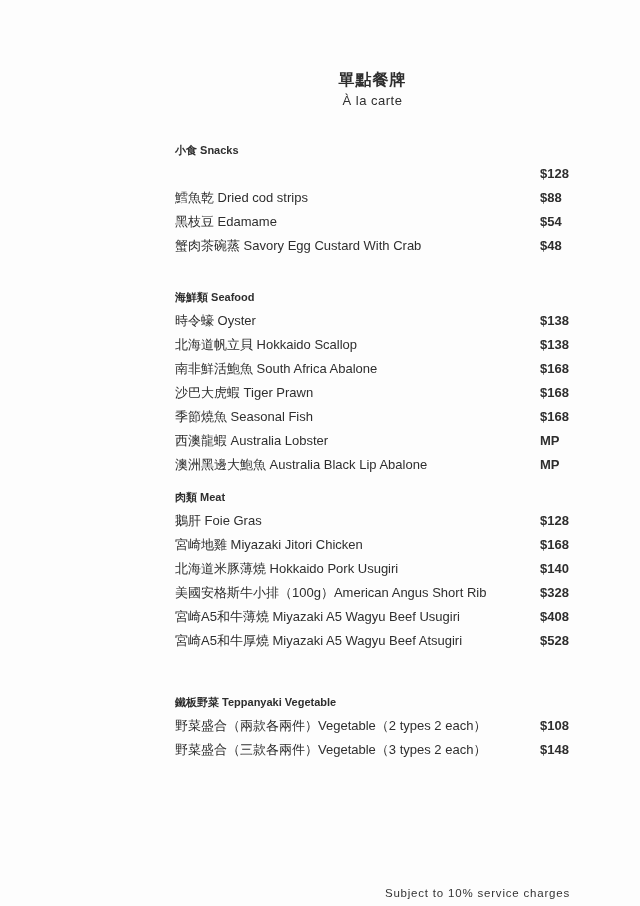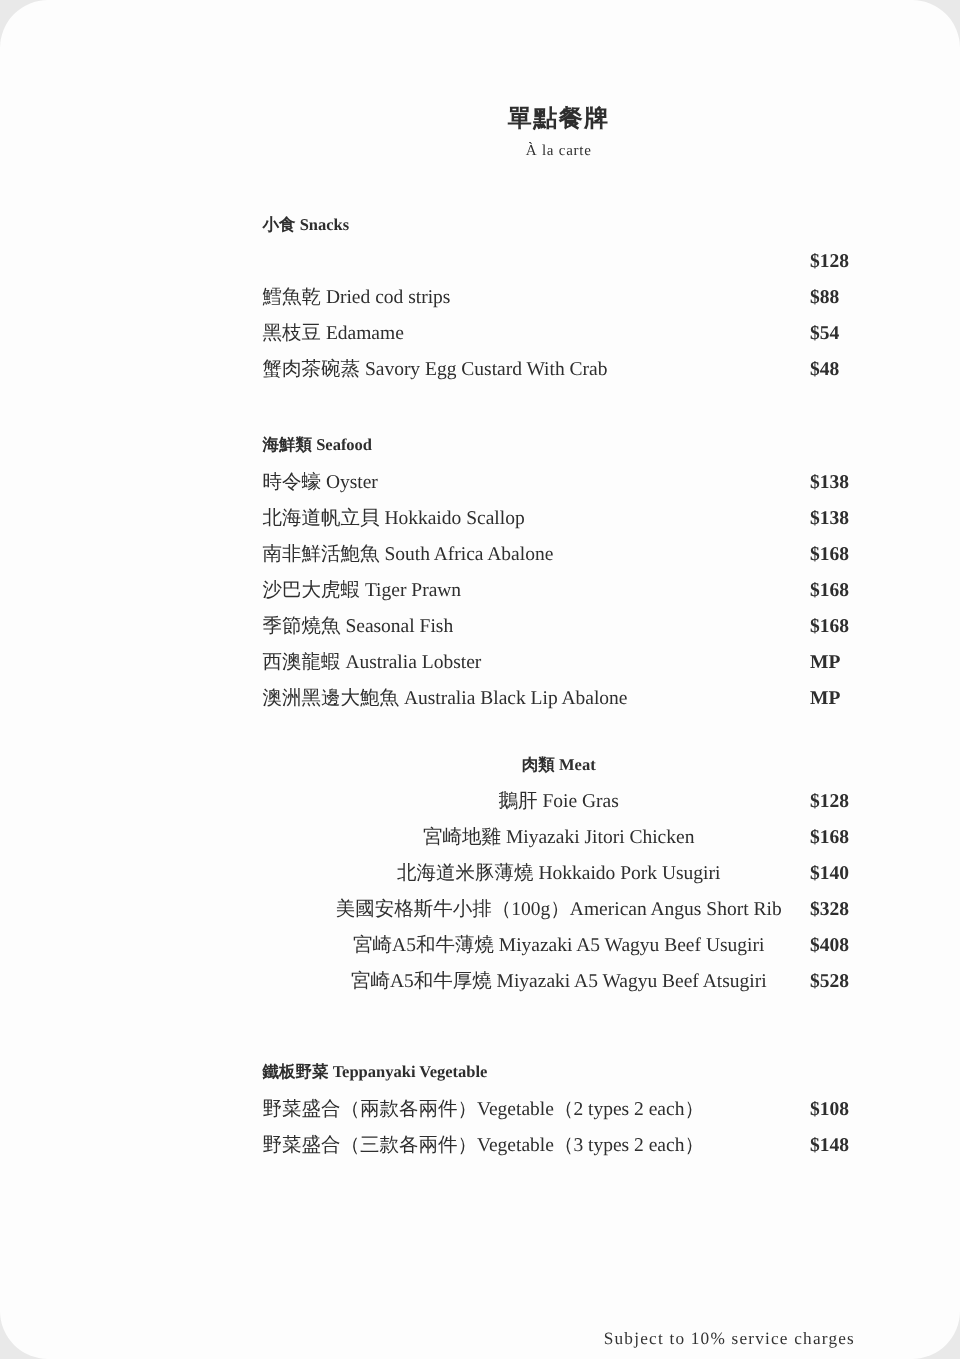--- a/index.html
+++ b/index.html
@@ -3,49 +3,48 @@
 <meta charset="utf-8">
 <style>
   html, body { margin: 0; padding: 0; }
   body { background: #e9e9e9; }
   .page {
     position: relative;
     width: 640px;
     height: 906px;
     margin: 0 auto;
     background: #fdfdfd;
-    font-family: Liberation Serif, serif;
+    font-family: Liberation Sans, sans-serif;
     color: #2e2e2e;
     overflow: hidden;
-    border-radius: 32px;
   }
   .menu {
     position: absolute;
     left: 175px;
     top: 0;
     width: 395px;
   }
   .title-block { margin-top: 68px; text-align: center; }
   .title-zh {
     font-size: 16px;
     font-weight: bold;
     letter-spacing: 1px;
     height: 24px;
     line-height: 24px;
   }
   .title-en {
-    font-size: 10px;
+    font-size: 13px;
     height: 18px;
     line-height: 18px;
     letter-spacing: 0.5px;
   }
   .section { }
   .sec-snacks  { margin-top: 28px; }
   .sec-seafood { margin-top: 27px; }
-  .sec-meat    { margin-top: 21px; text-align: center; }
+  .sec-meat    { margin-top: 8px; }
   .sec-veg     { margin-top: 37px; }
   .section-title {
     font-size: 11px;
     font-weight: bold;
     height: 24px;
     line-height: 24px;
     white-space: nowrap;
   }
   .row {
     position: relative;

